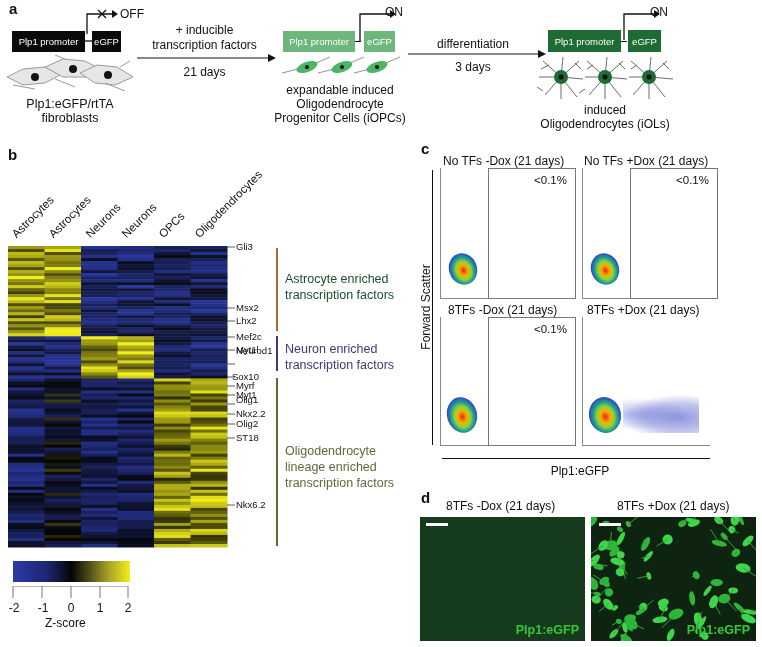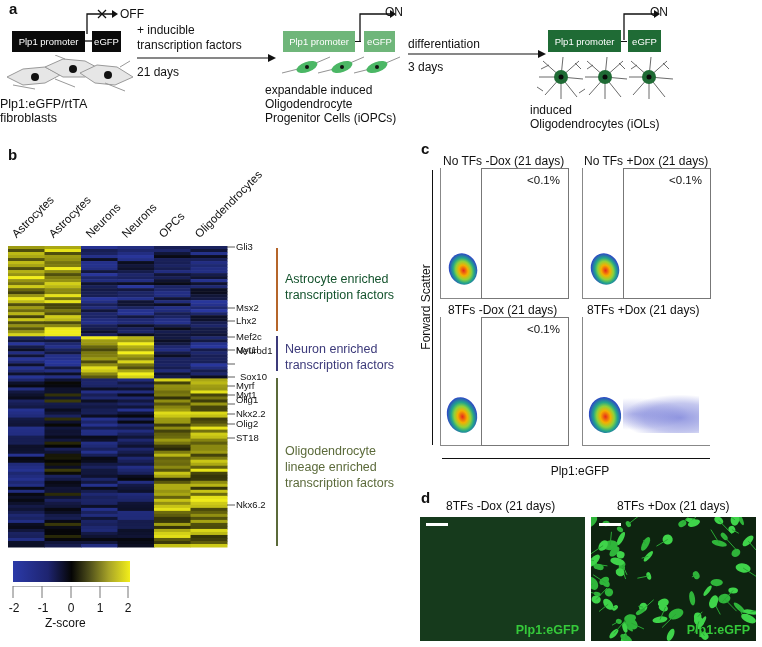--- a/index.html
+++ b/index.html
@@ -1,28 +1,28 @@
 <!DOCTYPE html>
 <html><head>
 <meta charset="utf-8">
 <style>
   html,body{margin:0;padding:0;background:#ffffff;}
   body{width:762px;height:647px;position:relative;overflow:hidden;font-family:"Liberation Sans",sans-serif;color:#111;}
   .abs{position:absolute;}
   .panel-label{position:absolute;font-weight:bold;font-size:15px;font-family:"Liberation Sans",sans-serif;}
   .gene-box{position:absolute;color:#fff;font-size:9.5px;display:flex;align-items:center;justify-content:center;box-sizing:border-box;}
-  .ctext{position:absolute;text-align:left;font-size:12px;line-height:14px;}
+  .ctext{position:absolute;text-align:center;font-size:12px;line-height:14px;}
   .small{font-size:11px;}
   .hm-col-label{position:absolute;font-size:11.5px;transform-origin:left bottom;transform:rotate(-45deg);white-space:nowrap;}
   .gene-label{position:absolute;font-size:9.5px;white-space:nowrap;}
   .group-bar{position:absolute;width:2px;}
   .group-text{position:absolute;font-size:12.5px;line-height:16px;}
   .facs-title{position:absolute;font-size:12px;white-space:nowrap;}
   .facs-plot{position:absolute;border-left:1px solid #888;border-bottom:1px solid #888;}
-  .gate{position:absolute;border:1px solid #777;}
+  .gate{position:absolute;border:1px solid #777;margin-left:7px;}
   .gate-pct{position:absolute;font-size:11.5px;text-align:right;right:8px;top:4px;line-height:15px;}
   .micro{position:absolute;overflow:hidden;}
   .micro-label{position:absolute;right:6px;bottom:4px;font-weight:bold;font-size:12.5px;color:#35c93a;}
   .scalebar{position:absolute;height:3px;background:#fff;width:22px;left:6px;top:6px;}
 </style>
 </head>
 <body>
 
 <div class="panel-label" style="left:9px;top:0px;">a</div>
 
@@ -752,21 +752,21 @@
       <line x1="1" x2="9" y1="184" y2="184" stroke="#333" stroke-width="0.8"></line>
       <line x1="1" x2="9" y1="198" y2="198" stroke="#333" stroke-width="0.8"></line>
       <line x1="1" x2="9" y1="265" y2="265" stroke="#333" stroke-width="0.8"></line>
     </svg>
     <div class="gene-label" style="left: 236px; top: 241px;">Gli3</div>
     <div class="gene-label" style="left: 236px; top: 302px;">Msx2</div>
     <div class="gene-label" style="left: 236px; top: 315px;">Lhx2</div>
     <div class="gene-label" style="left: 236px; top: 331px;">Mef2c</div>
     <div class="gene-label" style="left: 236px; top: 344px;">Myt1l</div>
     <div class="gene-label" style="left: 236px; top: 345px;">Neurod1</div>
-    <div class="gene-label" style="left: 240px; top: 371px; text-align: center;">Sox10</div>
+    <div class="gene-label" style="left: 232px; top: 371px; text-align: center;">Sox10</div>
     <div class="gene-label" style="left: 236px; top: 380px;">Myrf</div>
     <div class="gene-label" style="left: 236px; top: 389px;">Myt1</div>
     <div class="gene-label" style="left: 236px; top: 394px;">Olig1</div>
     <div class="gene-label" style="left: 236px; top: 408px;">Nkx2.2</div>
     <div class="gene-label" style="left: 236px; top: 418px;">Olig2</div>
     <div class="gene-label" style="left: 236px; top: 432px;">ST18</div>
     <div class="gene-label" style="left: 236px; top: 499px;">Nkx6.2</div>
   </div>
 
 <div class="group-bar" style="left:276px;top:248px;height:83px;background:#b5652a;"></div>

